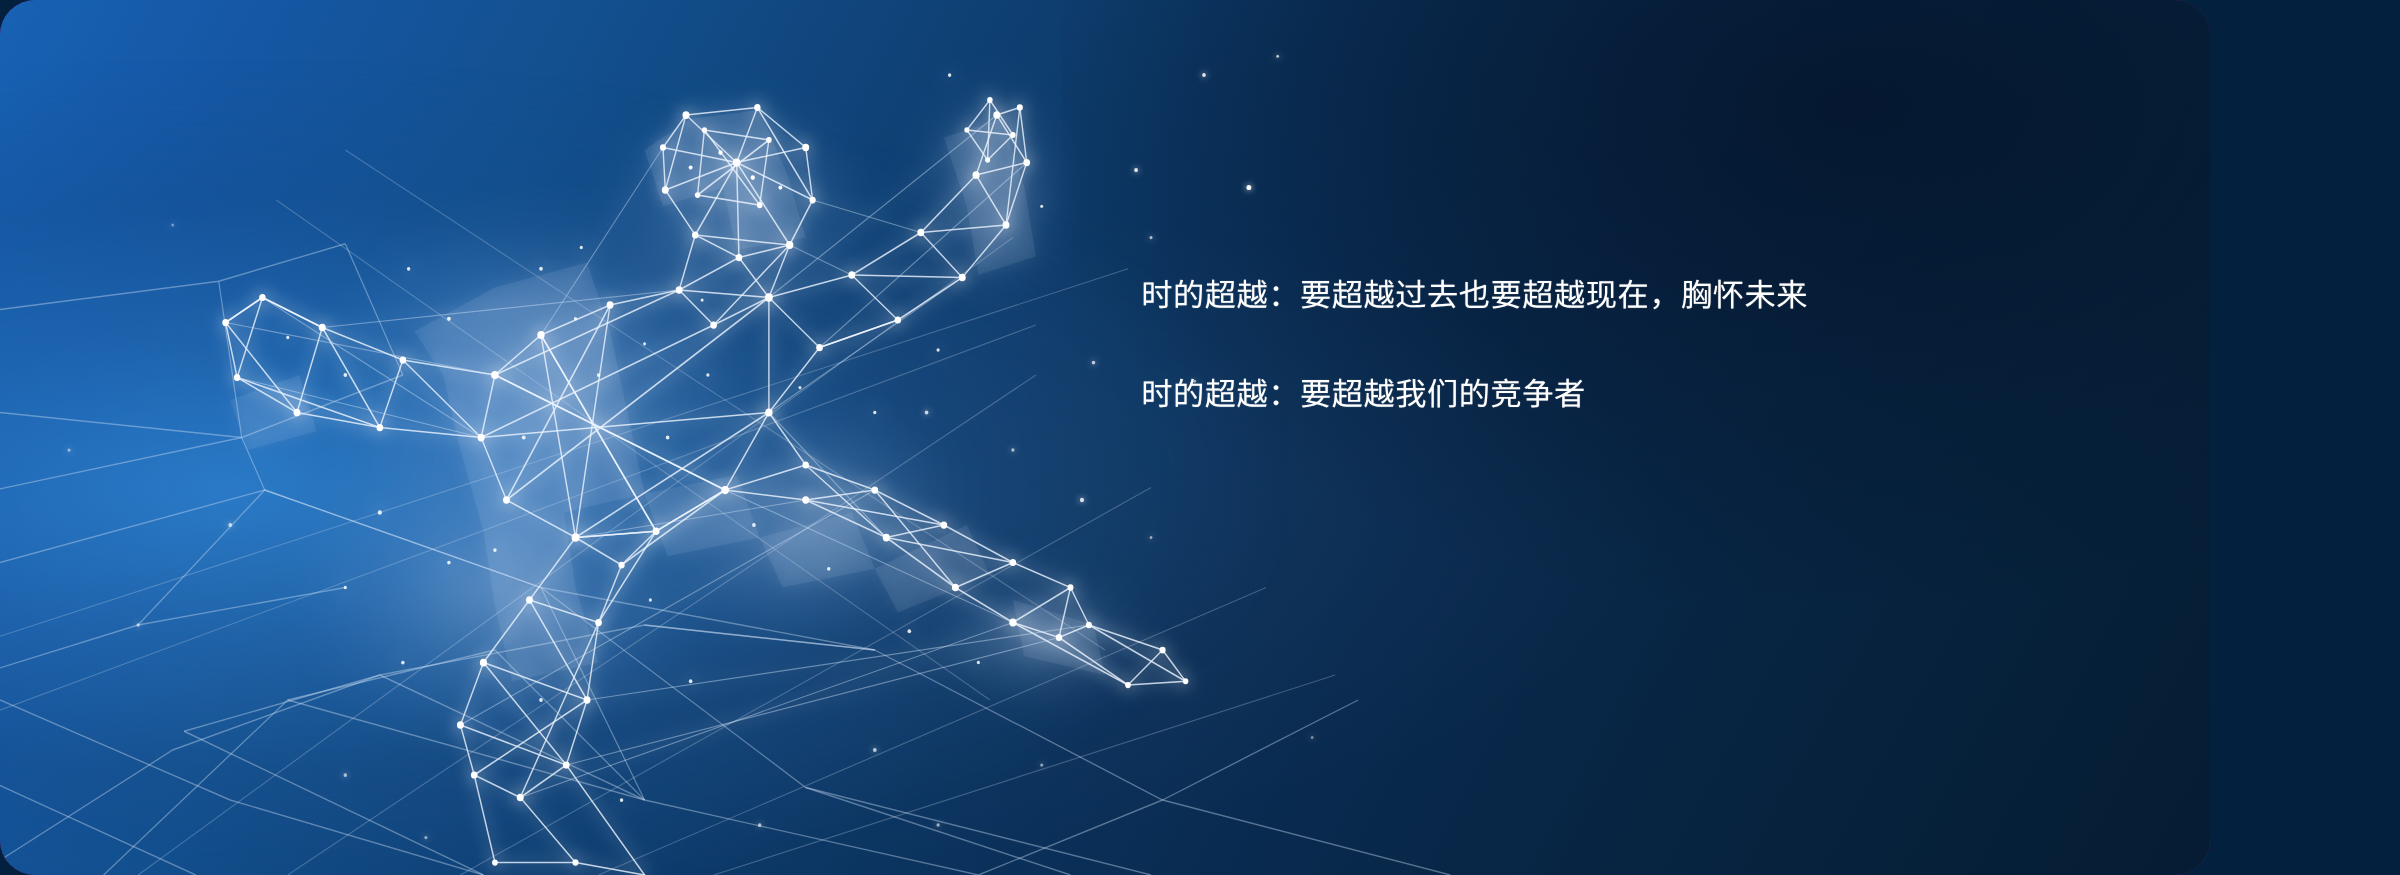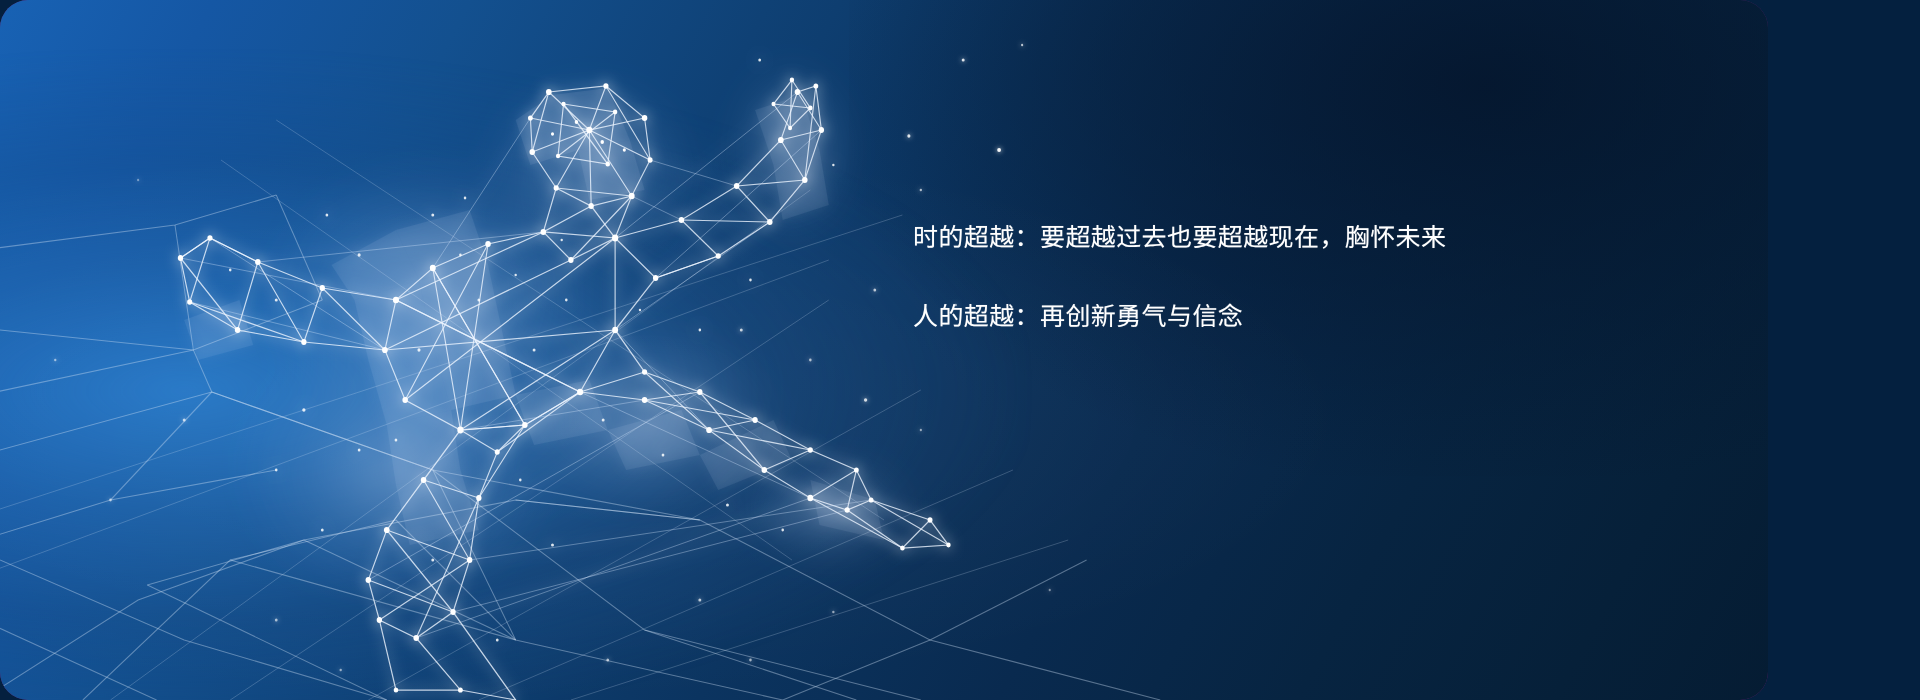--- a/index.html
+++ b/index.html
@@ -465,16 +465,16 @@
         <circle cx="60" cy="360" r="1.3" fill-opacity="0.55"></circle>
         <circle cx="300" cy="620" r="1.5" fill-opacity="0.62"></circle>
         <circle cx="370" cy="670" r="1.3" fill-opacity="0.55"></circle>
         <circle cx="150" cy="180" r="1.2" fill-opacity="0.40"></circle>
       </g>
     </svg>
   </div>
 
   <div class="text-block">
     <p class="tagline">时的超越：要超越过去也要超越现在，胸怀未来</p>
-    <p class="tagline">人的超越：再创新勇气与信念</p>
+    <p class="tagline">时的超越：要超越我们的竞争者</p>
   </div>
 
 </div>
 
 </body></html>

